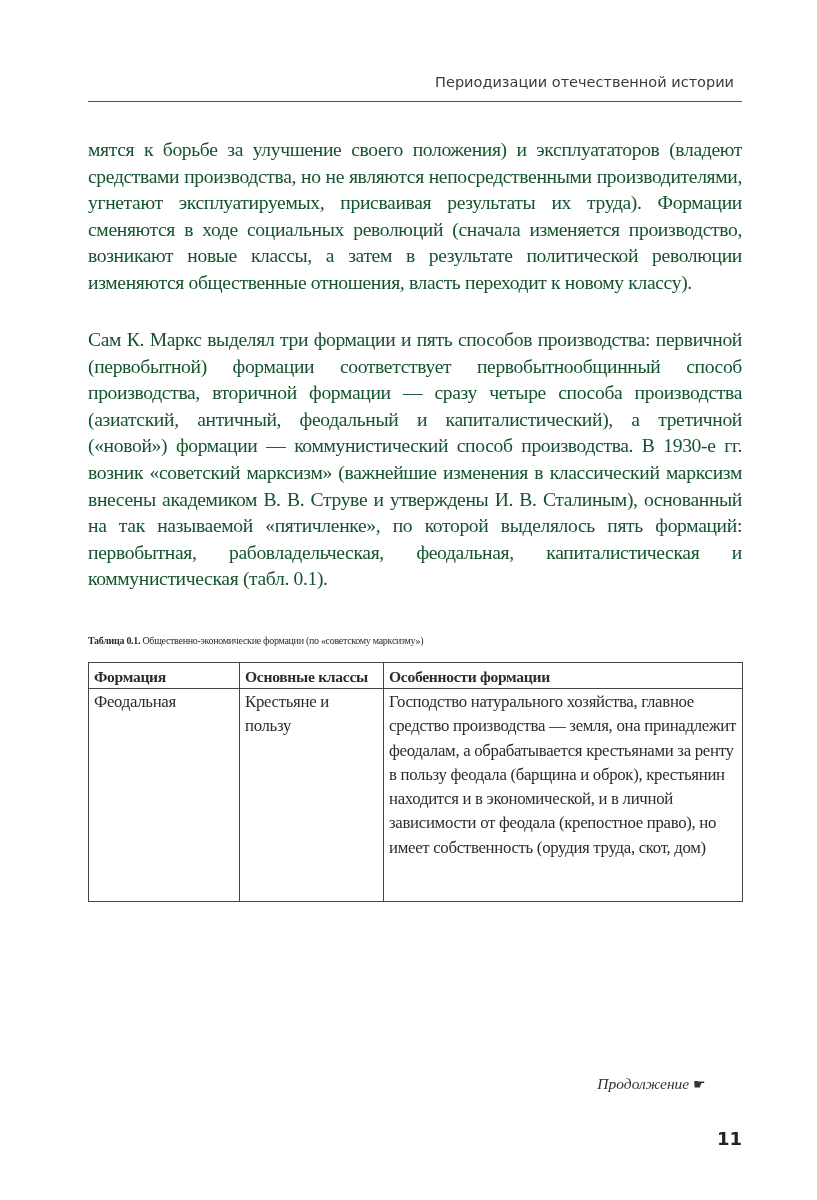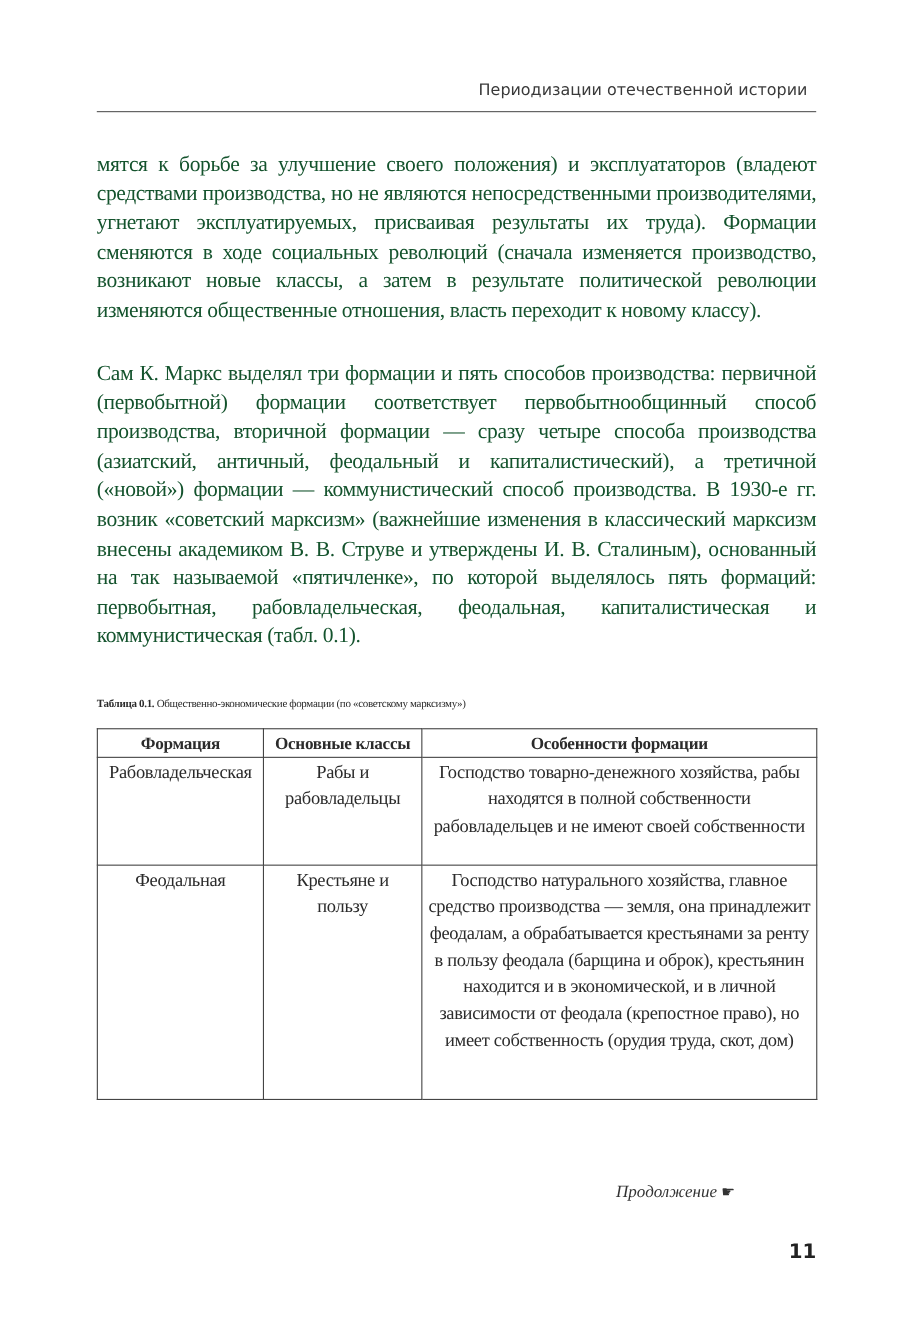--- a/index.html
+++ b/index.html
@@ -20,27 +20,27 @@
     position: absolute; left: 88px; top: 635px; width: 660px;
     font-family: "Liberation Serif", serif; font-size: 10px; letter-spacing: -0.3px; color: #2b2b2b; white-space: nowrap;
   }
   .caption b { font-weight: bold; }
   table.formations {
     position: absolute; left: 88px; top: 662px; width: 655px;
     border-collapse: collapse; font-family: "Liberation Serif", serif;
     font-size: 16.8px; line-height: 24.3px; color: #2b2b2b; letter-spacing: -0.3px;
   }
   table.formations td, table.formations th {
-    border: 1px solid #444; vertical-align: top; padding: 1px 5px 2px 5px; text-align: center; margin-left: 32px;
+    border: 1px solid #444; vertical-align: top; padding: 1px 5px 2px 5px; text-align: left; margin-left: 32px;
   }
   table.formations th { font-weight: bold; font-size: 15.6px; line-height: 21px; padding-top: 3px; padding-bottom: 1px; }
   .c1 { width: 140px; }
   .c2 { width: 133px; }
   .continued {
-    position: absolute; left: 560px; top: 1075px; width: 183px; text-align: left;
+    position: absolute; left: 560px; top: 1075px; width: 183px; text-align: center;
     font-family: "Liberation Serif", serif; font-style: italic; font-size: 15.5px; color: #333;
   }
   .page-number {
     position: absolute; left: 640px; top: 1128px; width: 102px; text-align: right;
     font-family: "DejaVu Sans", sans-serif; font-weight: bold; font-size: 18px; color: #222;
   }
 </style>
 </head>
 <body>
 
@@ -54,25 +54,20 @@
   <b>Таблица 0.1.</b><span> Общественно-экономические формации (по «советскому марксизму»)</span>
 </div>
 
 <table class="formations" lang="ru" style="hyphens:auto;">
   <tbody>
       <tr>
     <th class="c1">Формация</th>
     <th class="c2">Основные классы</th>
     <th>Особенности формации</th>
   </tr>
-  <tr style="height:98px;">
-    <td>Рабовладельческая</td>
-    <td>Рабы и рабовладельцы</td>
-    <td>Господство товарно-денежного хозяйства, рабы находятся в полной собственности рабовладельцев и не имеют своей собственности</td>
-  </tr>
   <tr style="height:213px;">
     <td>Феодальная</td>
     <td>Крестьяне и пользу</td>
     <td>Господство натурального хозяйства, главное средство производства — земля, она принадлежит феодалам, а обрабатывается крестьянами за ренту в пользу феодала (барщина и оброк), крестьянин находится и в экономической, и в личной зависимости от феодала (крепостное право), но имеет собственность (орудия труда, скот, дом)</td>
   </tr>
 </tbody>
   </table>
 
 <div class="continued">
   <span>Продолжение</span>

